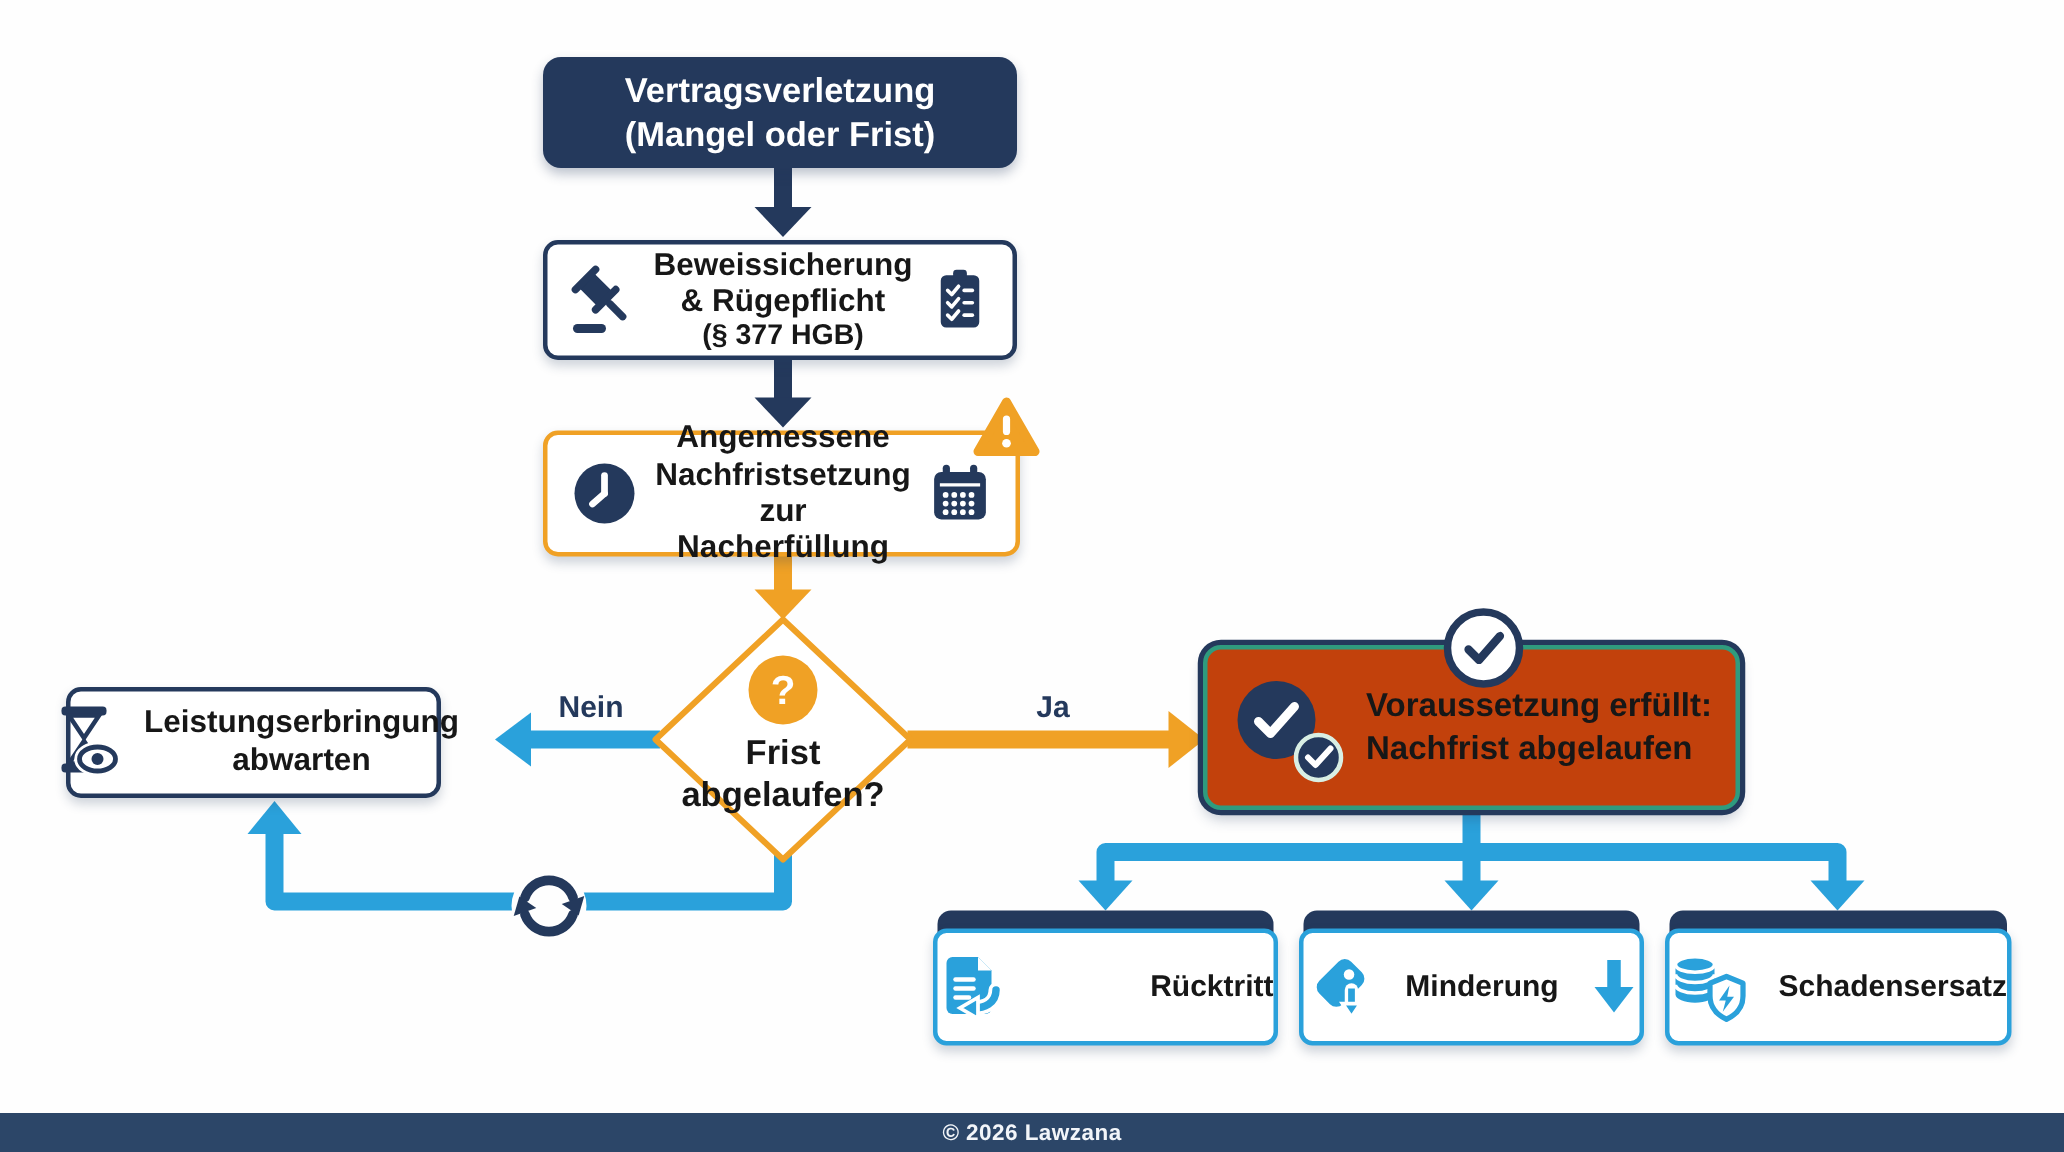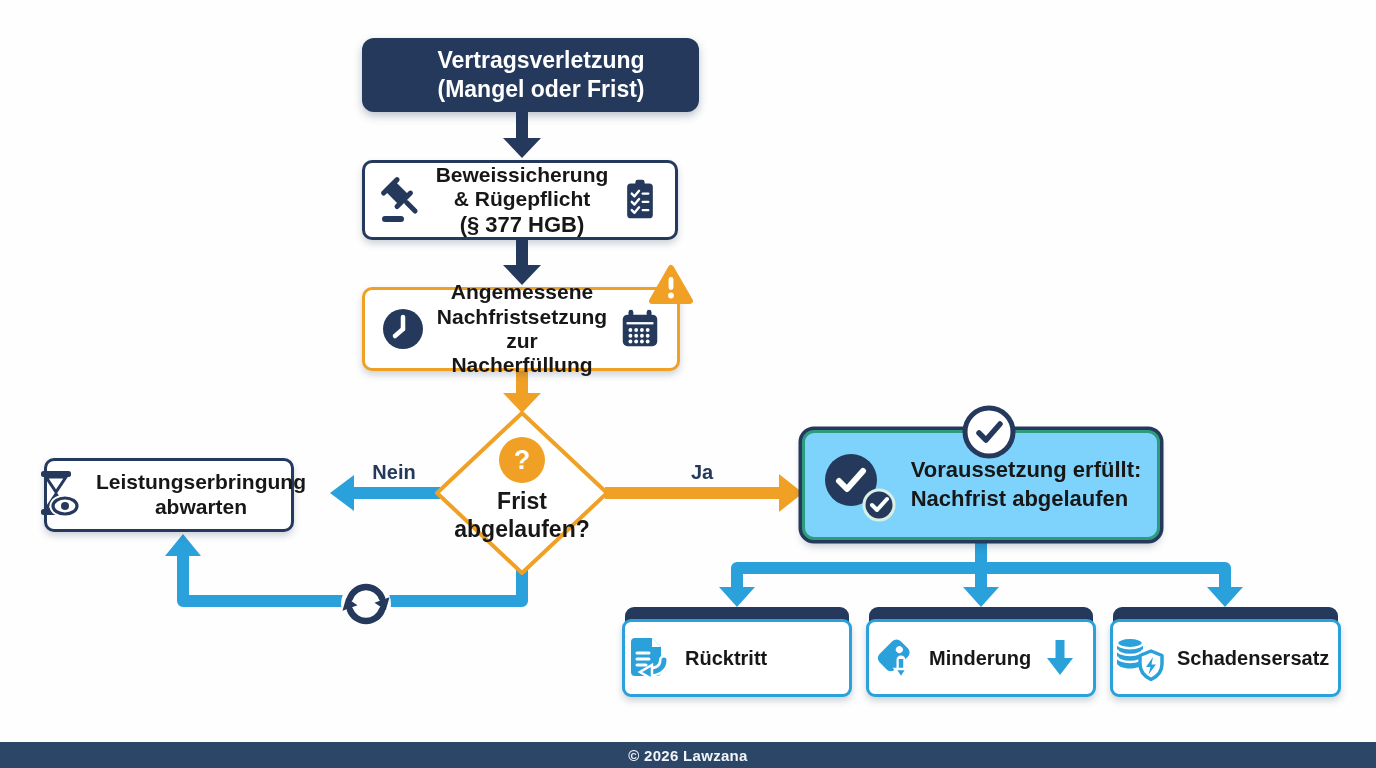--- a/index.html
+++ b/index.html
@@ -12,65 +12,64 @@
   .abs{position:absolute;}
   svg{display:block;}
   .connectors{position:absolute;left:0;top:0;z-index:1;}
   .node{position:absolute;z-index:2;display:flex;align-items:center;justify-content:center;text-align:center;}
   .node .txtcol{display:flex;flex-direction:column;justify-content:center;}
   .start-box{
     left:362px;top:38px;width:316px;height:74px;
     background:#24395C;border-radius:12px;flex-direction:column;
     color:#fff;font-weight:700;font-size:23px;line-height:1.28;
     box-shadow:0 4px 8px rgba(36,57,92,.30);
-    padding-left:21px;
   }
   .white-box{
     background:#fff;border-radius:10px;
     box-shadow:0 4px 7px rgba(36,57,92,.22);
   }
   .navy-border{border:3px solid #24395C;}
   .orange-border{border:3px solid #F0A125;}
   .beweis-box{left:362px;top:160px;width:316px;height:80px;gap:10px;padding:0 6px;box-sizing:border-box;}
   .beweis-box .l{font-weight:700;font-size:21px;line-height:1.16;}
-  .beweis-box .l.small{font-size:22px;}
+  .beweis-box .l.small{font-size:19px;}
   .nachfrist-box{left:362px;top:287px;width:318px;height:84px;gap:10px;padding:0 24px;box-sizing:border-box;}
   .nachfrist-box .l{font-weight:700;font-size:21px;line-height:1.16;}
   .warn{left:648px;top:264px;z-index:3;}
   .decision-content{
     left:442px;top:437px;width:160px;z-index:2;
     display:flex;flex-direction:column;align-items:center;text-align:center;position:absolute;
   }
   .q-circle{
     width:46px;height:46px;border-radius:50%;background:#F0A125;color:#fff;
     display:flex;align-items:center;justify-content:center;
     font-weight:700;font-size:27px;margin-bottom:5px;
   }
   .decision-content .l{font-weight:700;font-size:23px;line-height:1.2;}
   .edge-label{position:absolute;z-index:2;font-weight:700;font-size:20px;color:#24395C;text-align:center;}
   .label-nein{left:359px;top:461px;width:70px;}
   .label-ja{left:681px;top:461px;width:42px;}
   .warten-box{left:44px;top:458px;width:250px;height:74px;gap:10px;padding:0 10px;box-sizing:border-box;}
   .warten-box .l{font-weight:700;font-size:21px;line-height:1.18;}
   .green-box{
     left:802px;top:430px;width:358px;height:110px;
-    background:#7dd3fc;border:3px solid #2F9B7E;border-radius:12px;
+    background:#c2410c;border:3px solid #2F9B7E;border-radius:12px;
     box-shadow:0 0 0 3.5px #24395C,0 6px 9px rgba(36,57,92,.28);
     gap:14px;box-sizing:border-box;padding:0 10px;
   }
   .green-box .l{font-weight:700;font-size:22px;line-height:1.3;}
   .top-check{left:959px;top:402px;z-index:3;}
   .cycle{left:338px;top:576px;z-index:2;}
   .remedy{position:absolute;top:607px;width:230px;height:90px;z-index:2;}
   .remedy .lid{position:absolute;left:3px;right:3px;top:0;height:28px;background:#24395C;border-radius:9px;}
   .remedy .body{
     position:absolute;left:0;right:0;top:12px;bottom:0;background:#fff;
     border:3px solid #2AA1DB;border-radius:9px;
     box-shadow:0 4px 7px rgba(36,57,92,.22);
-    display:flex;align-items:center;justify-content:flex-start;gap:12px;
+    display:flex;align-items:center;justify-content:space-between;gap:12px;
   }
   .remedy .lbl{font-weight:700;font-size:20px;color:#171717;white-space:nowrap;}
   .footer{
     position:absolute;left:0;bottom:0;width:100%;height:26px;background:#2C4668;z-index:4;
     display:flex;align-items:center;justify-content:center;
     color:#F2F5F9;font-size:15px;letter-spacing:.3px;font-weight:bold;
   }
 </style>
 </head>
 <body>

